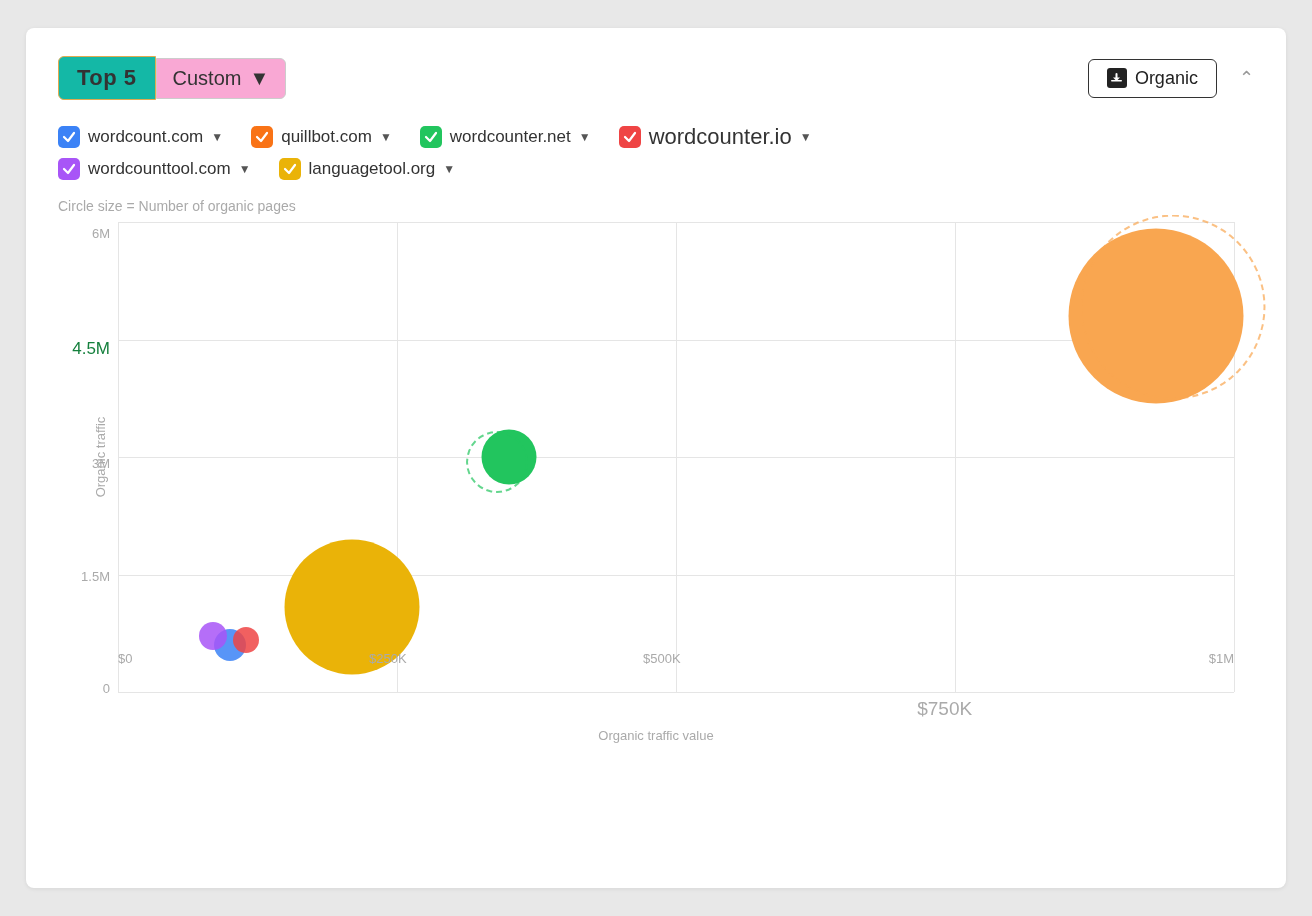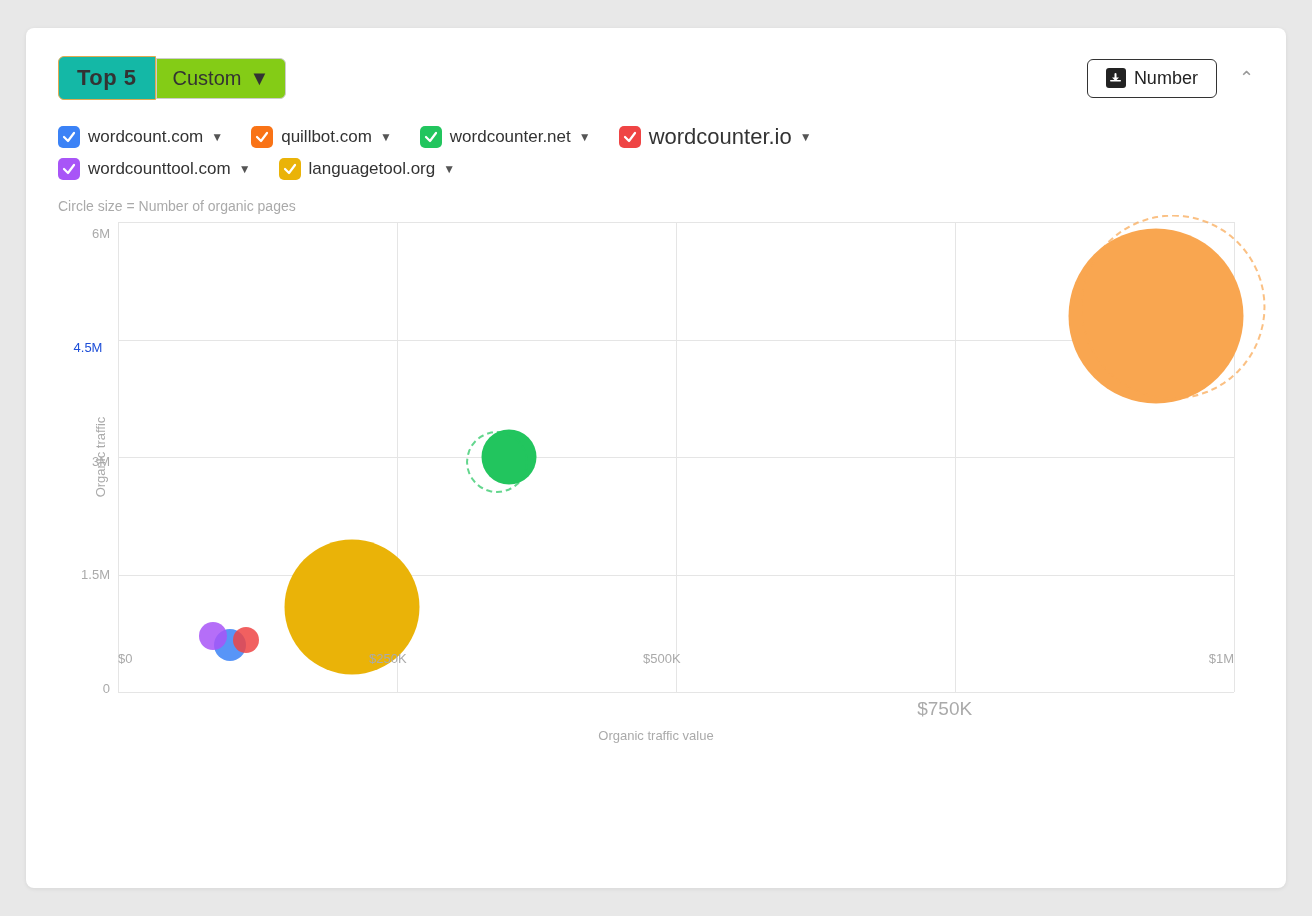--- a/index.html
+++ b/index.html
@@ -44,21 +44,21 @@
     .custom-dropdown {
       border: 1.5px solid #ccc;
       border-radius: 0 6px 6px 0;
       padding: 8px 16px;
       font-size: 20px;
       color: #333;
       display: flex;
       align-items: center;
       gap: 8px;
       cursor: pointer;
-      background: #84cc16;
+      background: #f9a8d4;
     }
     .export-btn {
       border: 1.5px solid #333;
       border-radius: 6px;
       padding: 8px 18px;
       font-size: 18px;
       font-weight: 500;
       color: #222;
       display: flex;
       align-items: center;
@@ -144,21 +144,21 @@
     </div>
     <div style="display:flex;align-items:center;gap:10px;">
       <button class="export-btn">
         <span class="export-icon">
           <svg width="13" height="13" viewBox="0 0 13 13" fill="white">
               <rect x="1" y="8" width="11" height="1.5" rx="0.75"></rect>
               <rect x="5.5" y="1" width="2" height="7" rx="1"></rect>
               <polygon points="6.5,9 3,5.5 10,5.5"></polygon>
             </svg>
         </span>
-        <span>Number</span>
+        <span>Organic</span>
       </button>
       <span class="chevron-up">⌃</span>
     </div>
   </div>
 
   <div>
     <div class="legend-row" id="legend-row-1">
         <div class="legend-item">
     <span class="checkbox cb-blue">
       <svg viewBox="0 0 14 14" fill="white">
@@ -219,21 +219,21 @@
   </div>
 
   <div class="chart-container">
     <div class="chart-title">Circle size = Number of organic pages</div>
     <div style="position:relative; height:470px; margin-left:60px; margin-right:20px;">
 
       <div style="position:absolute;left:-58px;top:50%;transform:translateY(-50%) rotate(-90deg);color:#aaa;font-size:13px;white-space:nowrap;">Organic traffic</div>
 
       <div id="y-labels-container" style="position:absolute;left:-52px;top:4px;height:100%;display:flex;flex-direction:column;justify-content:space-between;padding:0;">
           <div style="font-size: 13px; color: rgb(170, 170, 170); text-align: right; width: 44px;">6M</div>
-          <div style="font-size: 13px; color: #1d4ed8; text-align: center; width: 44px;">4.5M</div>
+          <div style="font-size: 17px; color: #15803d; text-align: right; width: 44px;">4.5M</div>
           <div style="font-size: 13px; color: rgb(170, 170, 170); text-align: right; width: 44px;">3M</div>
           <div style="font-size: 13px; color: rgb(170, 170, 170); text-align: right; width: 44px;">1.5M</div>
           <div style="font-size: 13px; color: rgb(170, 170, 170); text-align: right; width: 44px;">0</div>
         </div>
 
       <div id="grid-h-container">
           <div style="position: absolute; left: 0px; right: 0px; top: 0%; border-top: 1px solid rgb(229, 229, 229);"></div>
           <div style="position: absolute; left: 0px; right: 0px; top: 25%; border-top: 1px solid rgb(229, 229, 229);"></div>
           <div style="position: absolute; left: 0px; right: 0px; top: 50%; border-top: 1px solid rgb(229, 229, 229);"></div>
           <div style="position: absolute; left: 0px; right: 0px; top: 75%; border-top: 1px solid rgb(229, 229, 229);"></div>

